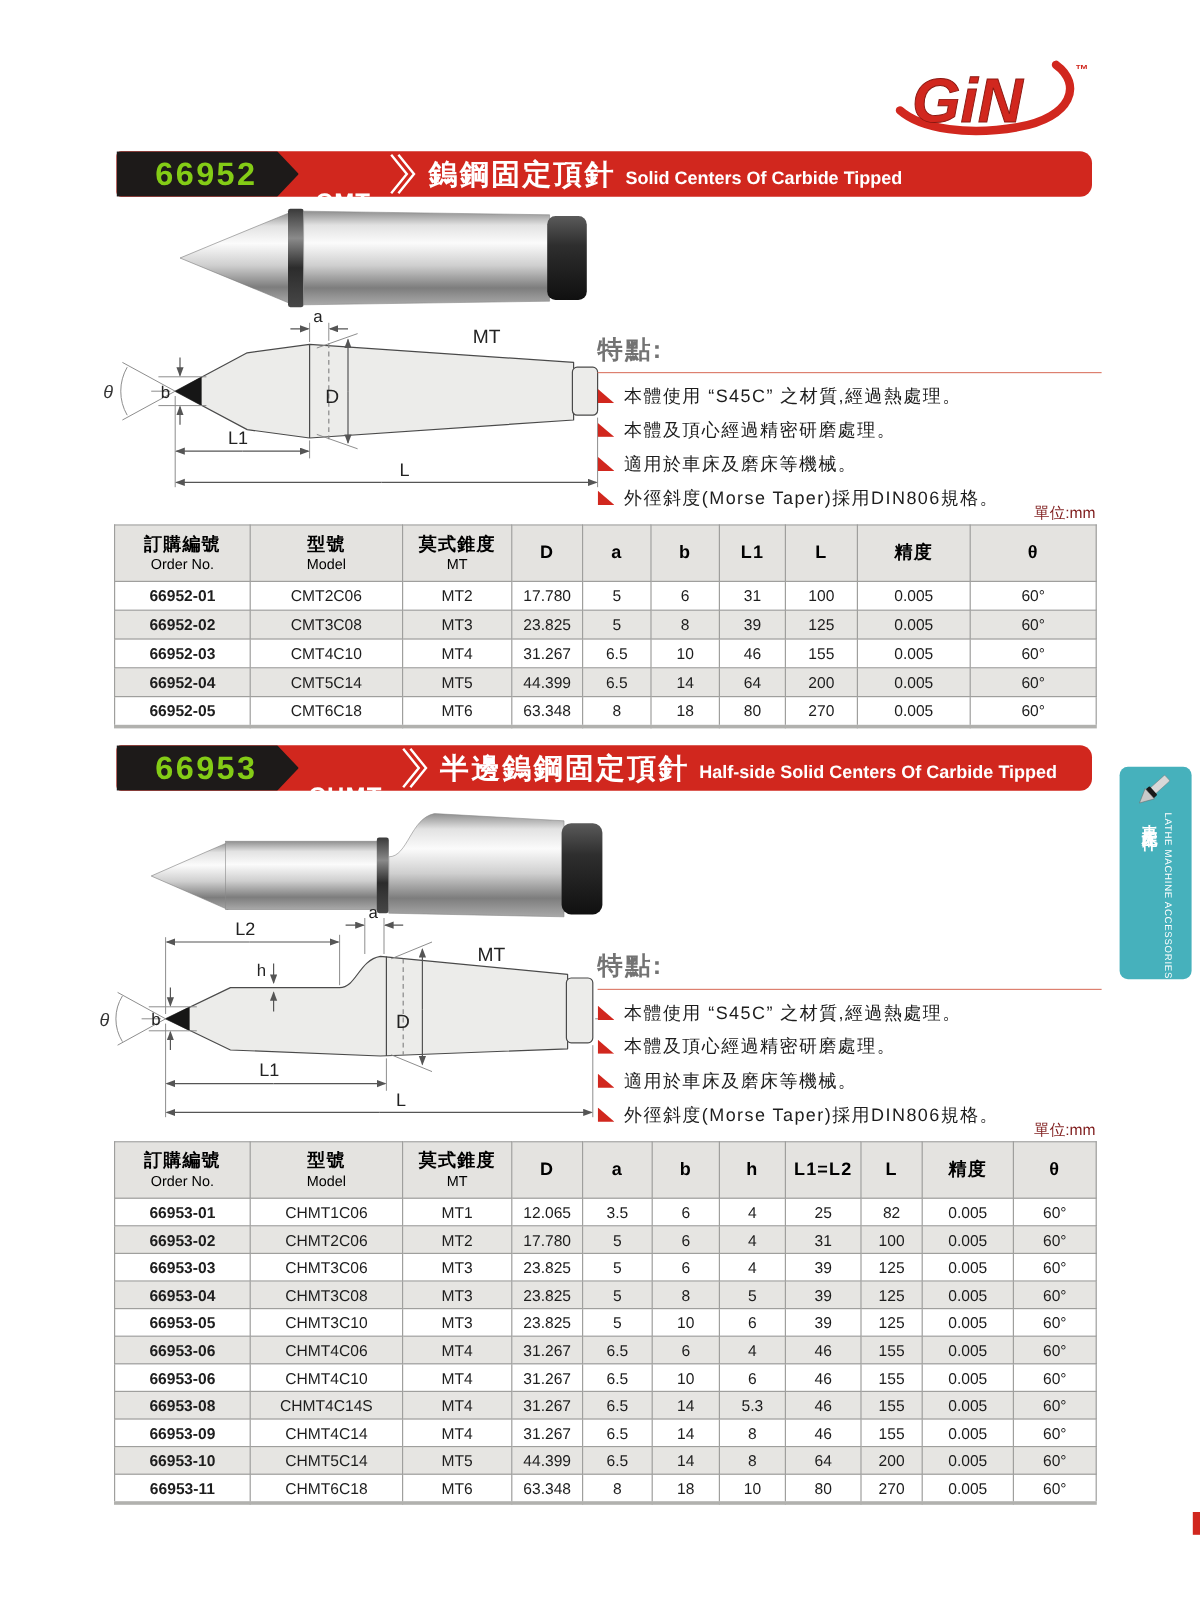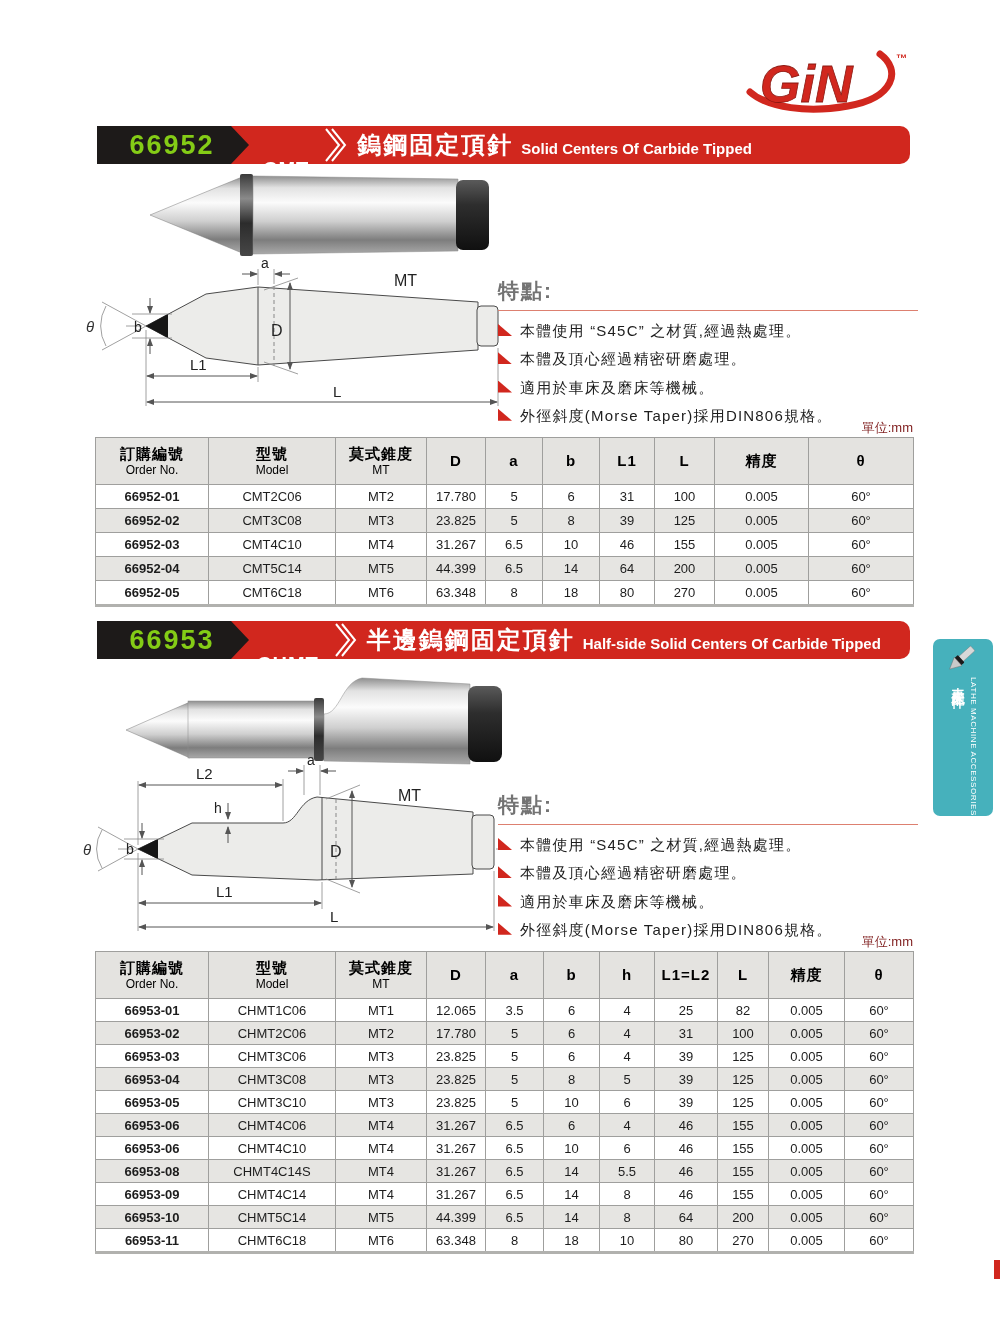--- a/index.html
+++ b/index.html
@@ -588,21 +588,21 @@
         <td>0.005</td>
         <td>60°</td>
       </tr>
       <tr>
         <td>66953-08</td>
         <td>CHMT4C14S</td>
         <td>MT4</td>
         <td>31.267</td>
         <td>6.5</td>
         <td>14</td>
-        <td>5.5</td>
+        <td>5.3</td>
         <td>46</td>
         <td>155</td>
         <td>0.005</td>
         <td>60°</td>
       </tr>
       <tr>
         <td>66953-09</td>
         <td>CHMT4C14</td>
         <td>MT4</td>
         <td>31.267</td>

